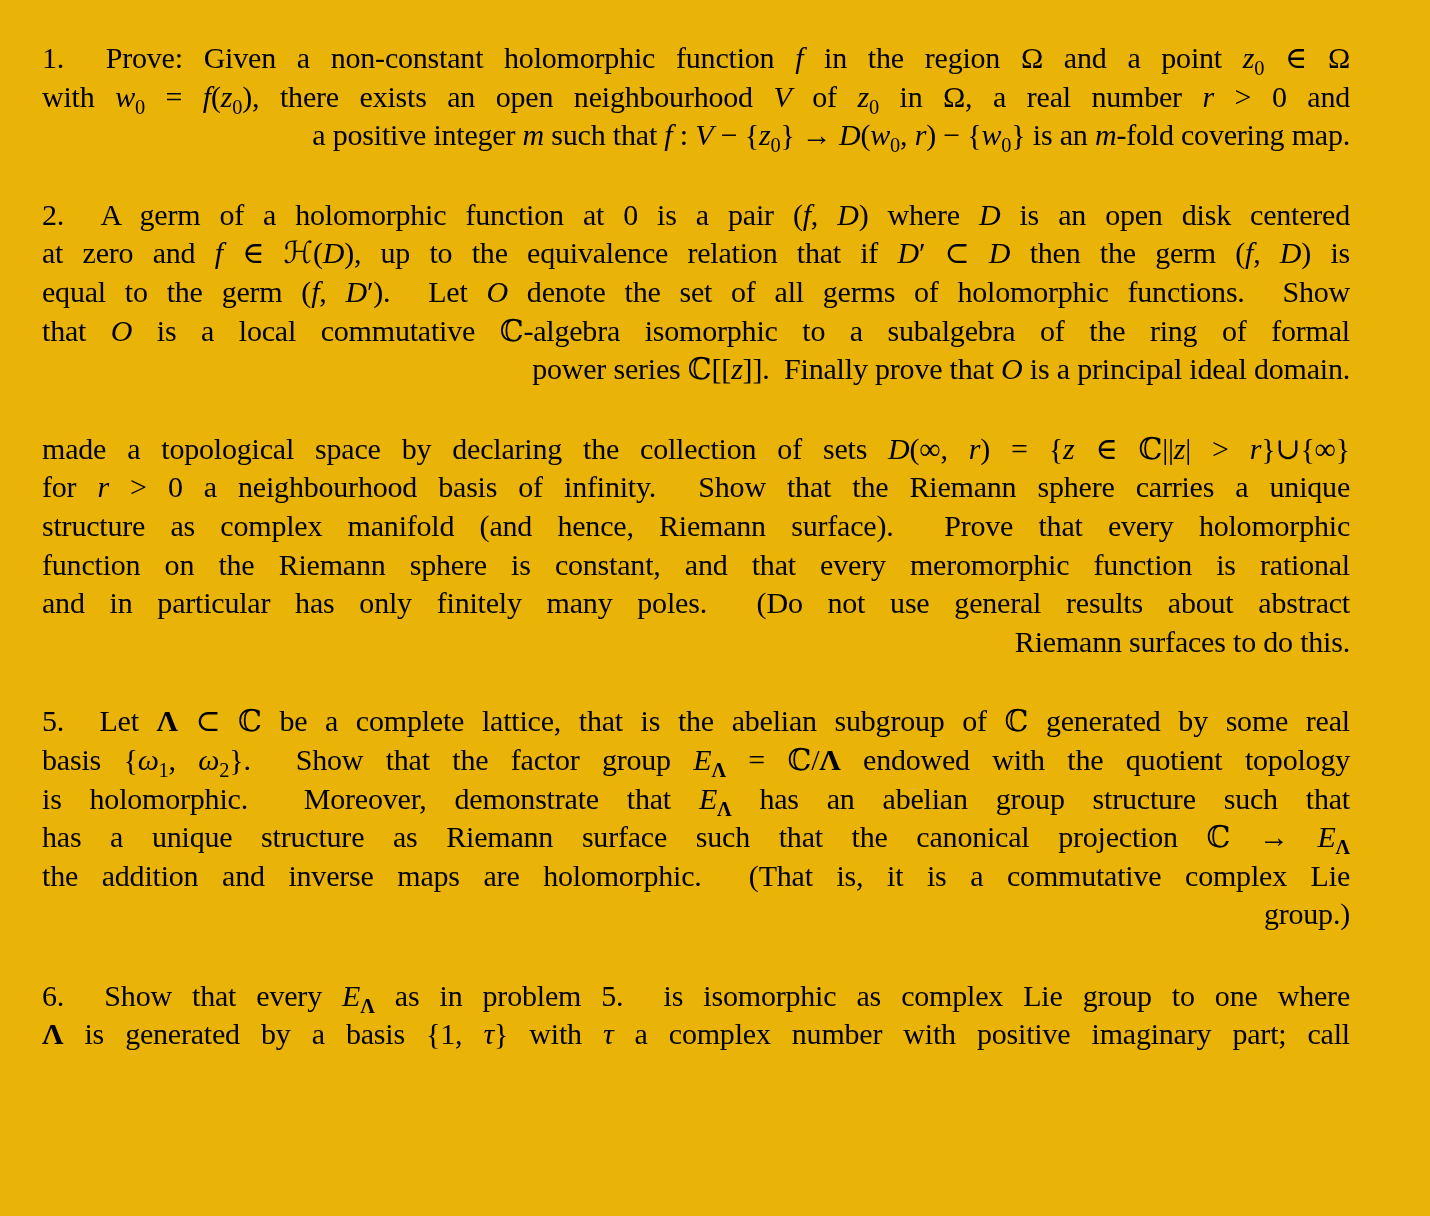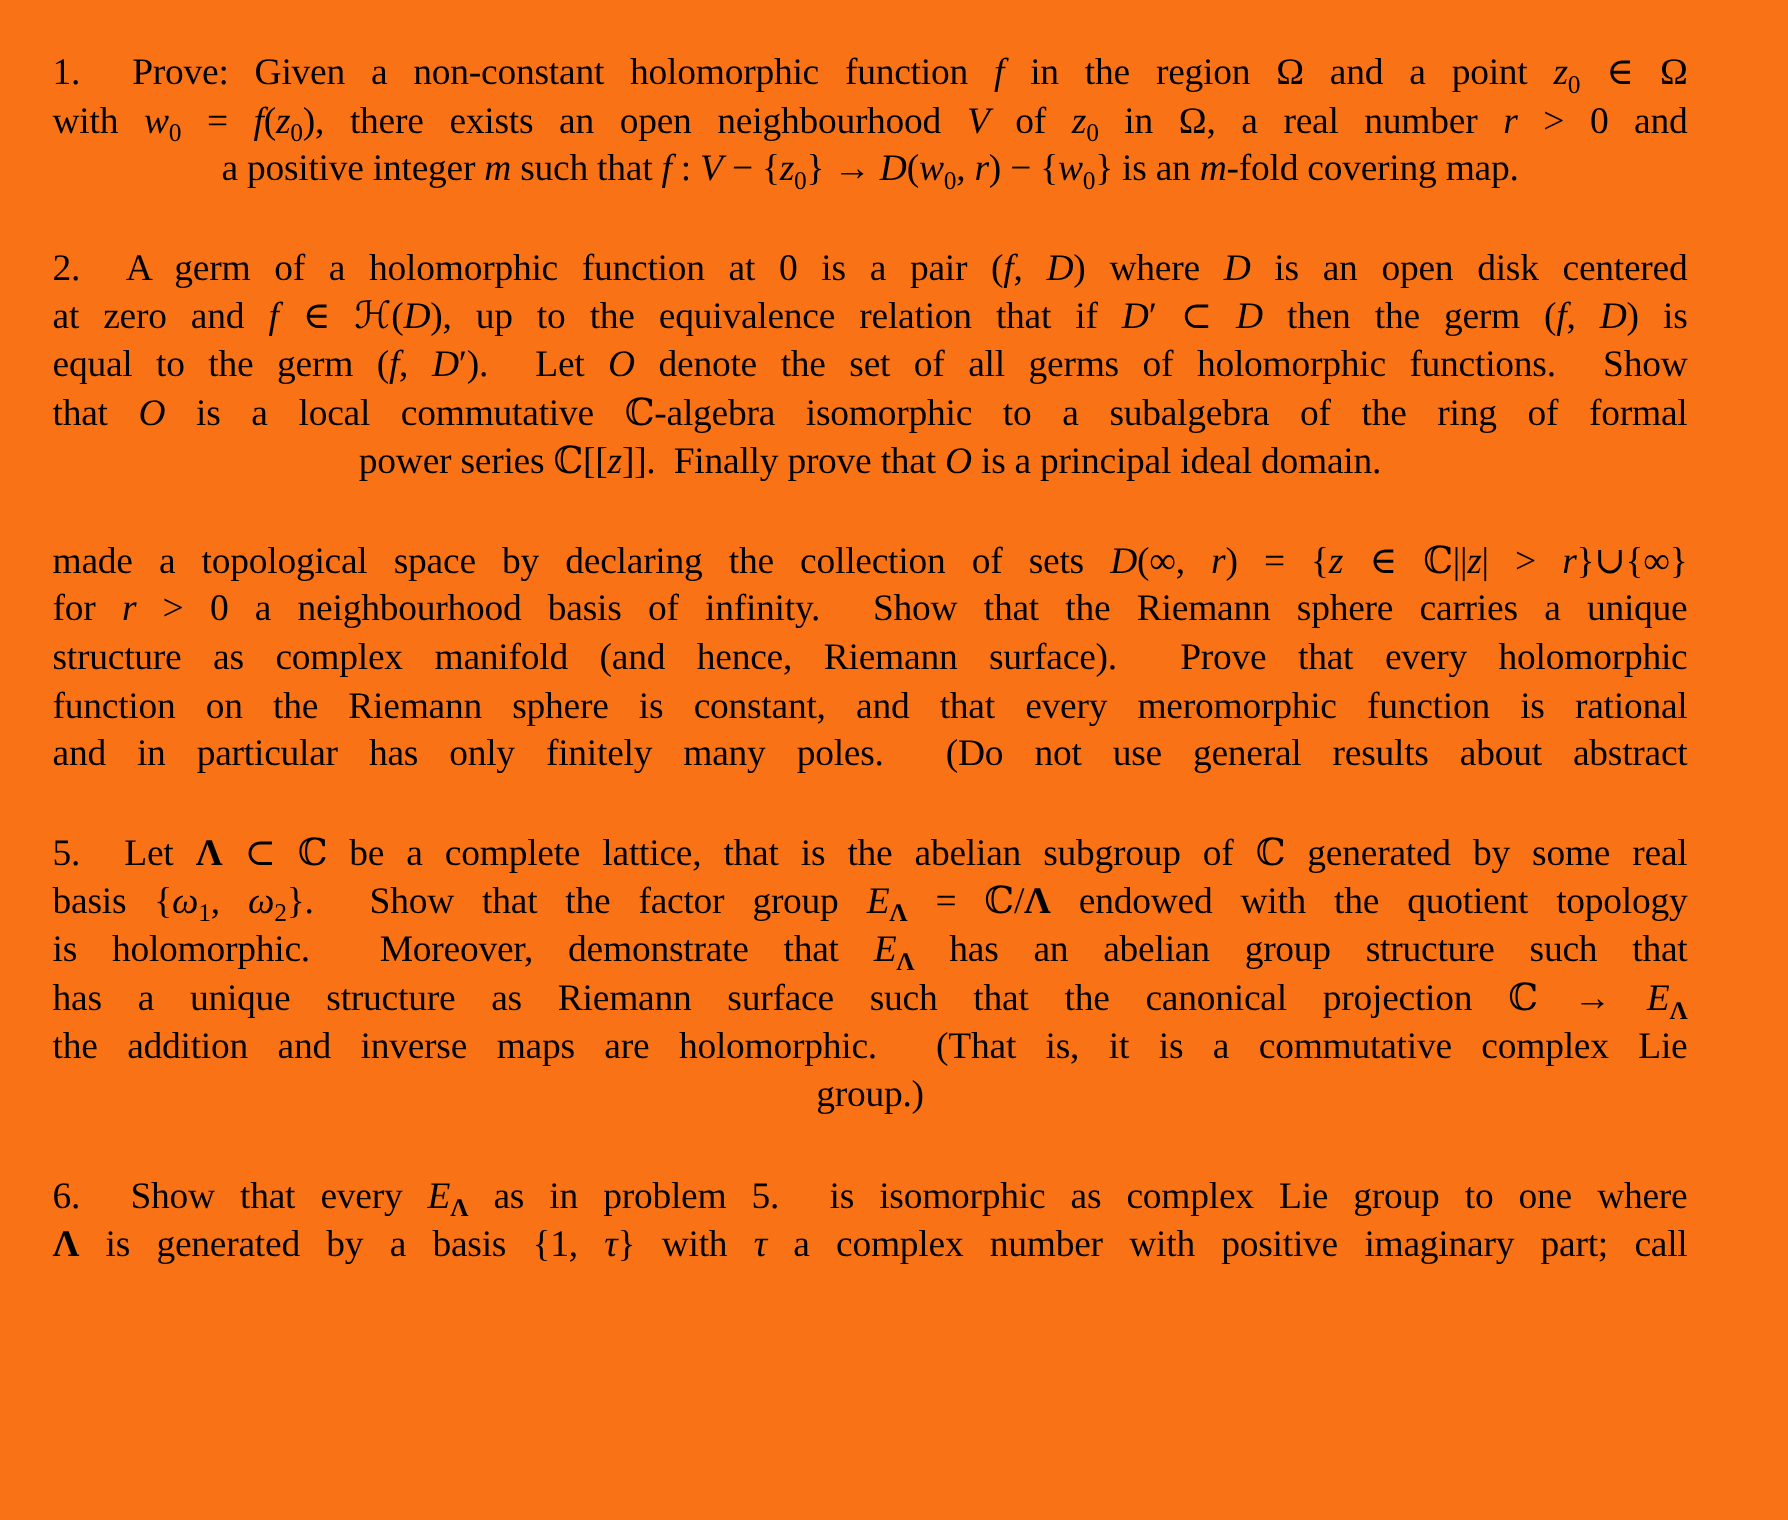--- a/index.html
+++ b/index.html
@@ -7,34 +7,34 @@
     padding: 0;
     background: #ffffff;
   }
   .page {
     position: relative;
     width: 1430px;
     height: 1216px;
     box-sizing: border-box;
     padding: 39px 80px 0 42px;
     overflow: hidden;
-    background: #f97316;
+    background: #eab308;
     color: #000000;
     font-family: "Liberation Serif", "DejaVu Serif", "DejaVu Sans", serif;
     font-size: 30px;
     letter-spacing: -0.2px;
     line-height: 38.6px;
   }
   .problem { margin: 0; }
   .problem + .problem { margin-top: 41px; }
   .problem[data-name="problem-5"] { }
   .problem[data-name="problem-6"] { margin-top: 43px; }
   .line {
     white-space: pre-wrap;
-    text-align: center;
+    text-align: right;
   }
   .line.just {
     text-align: justify;
     text-align-last: justify;
   }
   sub, sup {
     font-size: 68%;
     line-height: 0;
   }
   i { font-style: italic; }
@@ -56,20 +56,21 @@
         <div class="line just" data-name="problem-line">equal to the germ (<i>f</i>, <i>D</i>′).  Let <i>O</i> denote the set of all germs of holomorphic functions.  Show</div>
         <div class="line just" data-name="problem-line">that <i>O</i> is a local commutative ℂ-algebra isomorphic to a subalgebra of the ring of formal</div>
         <div class="line" data-name="problem-line">power series ℂ[[<i>z</i>]].  Finally prove that <i>O</i> is a principal ideal domain.</div>
       </div>
       <div class="problem" data-name="problem-3">
         <div class="line just" data-name="problem-line">made a topological space by declaring the collection of sets <i>D</i>(∞, <i>r</i>) = {<i>z</i> ∈ ℂ||<i>z</i>| &gt; <i>r</i>}∪{∞}</div>
         <div class="line just" data-name="problem-line">for <i>r</i> &gt; 0 a neighbourhood basis of infinity.  Show that the Riemann sphere carries a unique</div>
         <div class="line just" data-name="problem-line">structure as complex manifold (and hence, Riemann surface).  Prove that every holomorphic</div>
         <div class="line just" data-name="problem-line">function on the Riemann sphere is constant, and that every meromorphic function is rational</div>
         <div class="line just" data-name="problem-line">and in particular has only finitely many poles.  (Do not use general results about abstract</div>
+        <div class="line" data-name="problem-line">Riemann surfaces to do this.</div>
       </div>
       <div class="problem" data-name="problem-5">
         <div class="line just" data-name="problem-line">5.  Let <b>Λ</b> ⊂ ℂ be a complete lattice, that is the abelian subgroup of ℂ generated by some real</div>
         <div class="line just" data-name="problem-line">basis {<i>ω</i><sub>1</sub>, <i>ω</i><sub>2</sub>}.  Show that the factor group <i>E</i><sub><b>Λ</b></sub> = ℂ/<b>Λ</b> endowed with the quotient topology</div>
         <div class="line just" data-name="problem-line">is holomorphic.  Moreover, demonstrate that <i>E</i><sub><b>Λ</b></sub> has an abelian group structure such that</div>
         <div class="line just" data-name="problem-line">has a unique structure as Riemann surface such that the canonical projection ℂ → <i>E</i><sub><b>Λ</b></sub></div>
         <div class="line just" data-name="problem-line">the addition and inverse maps are holomorphic.  (That is, it is a commutative complex Lie</div>
         <div class="line" data-name="problem-line">group.)</div>
       </div>
       <div class="problem" data-name="problem-6">

